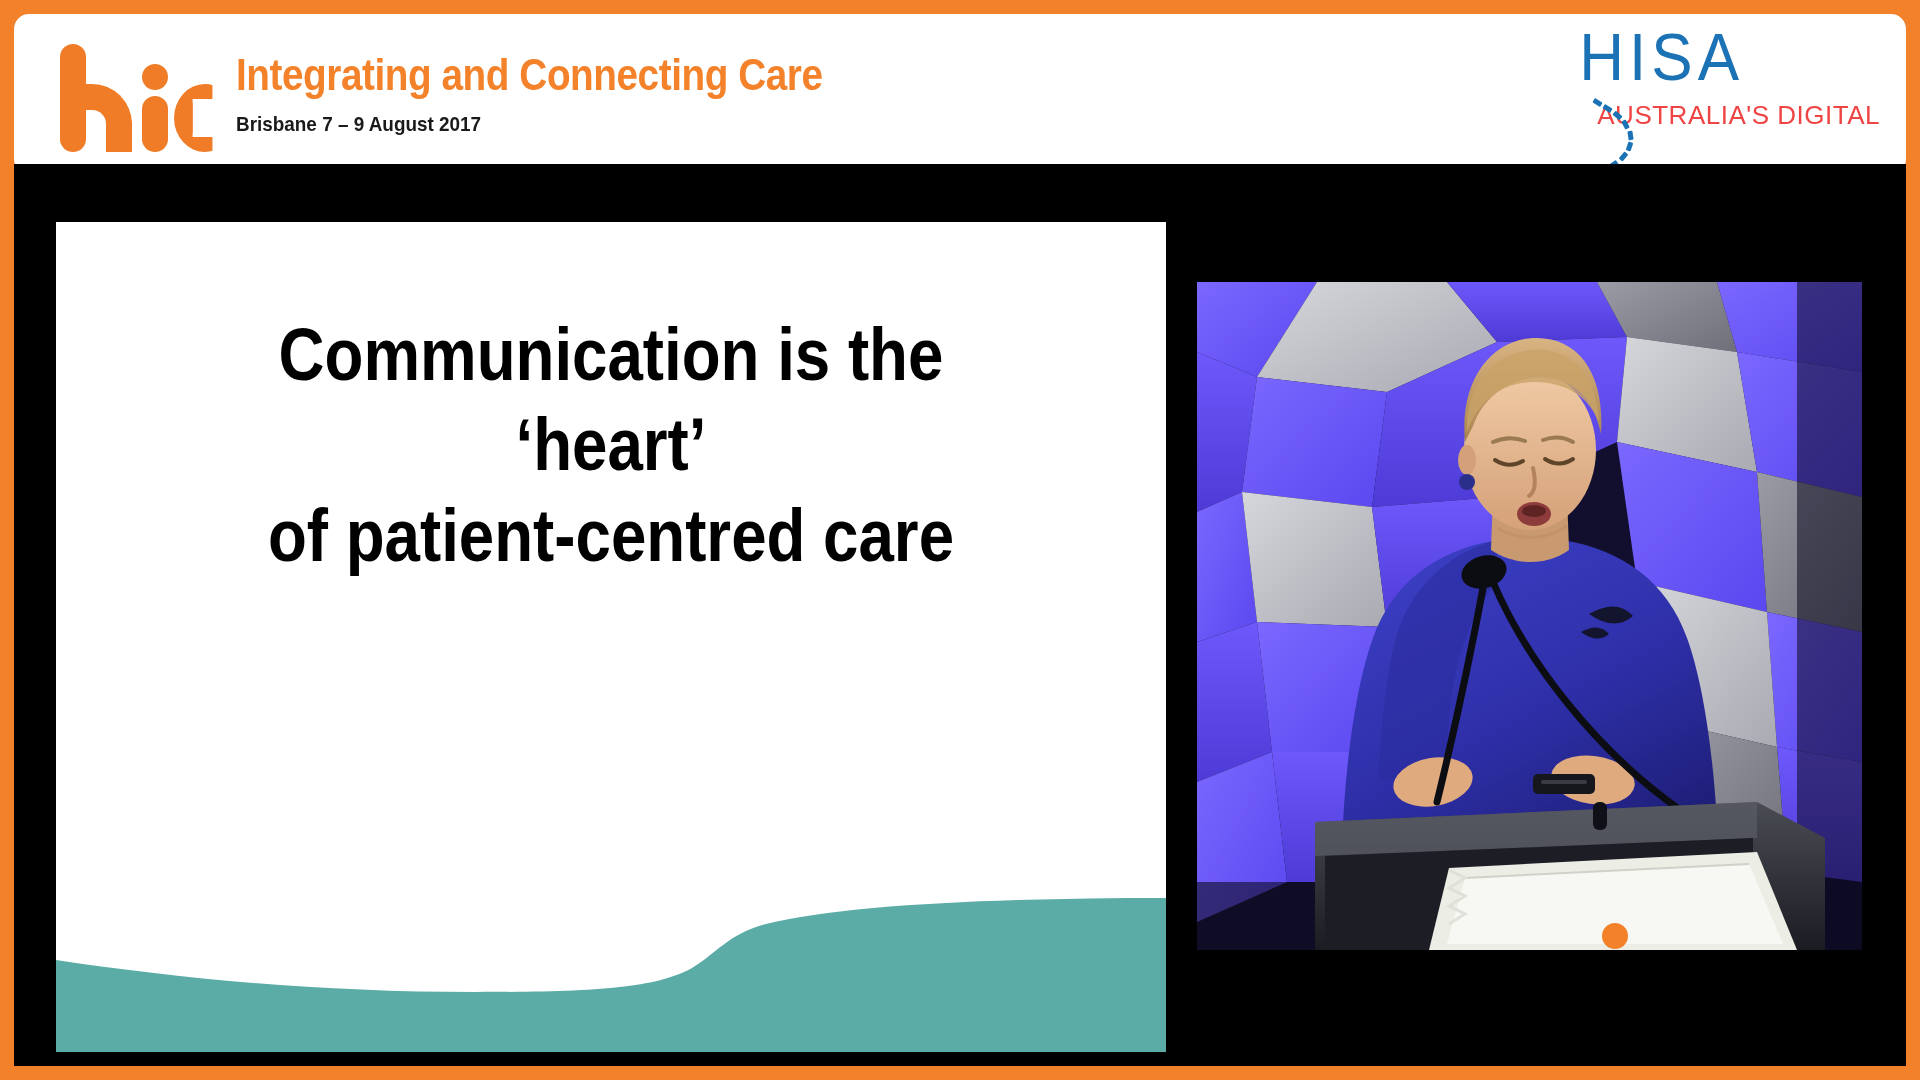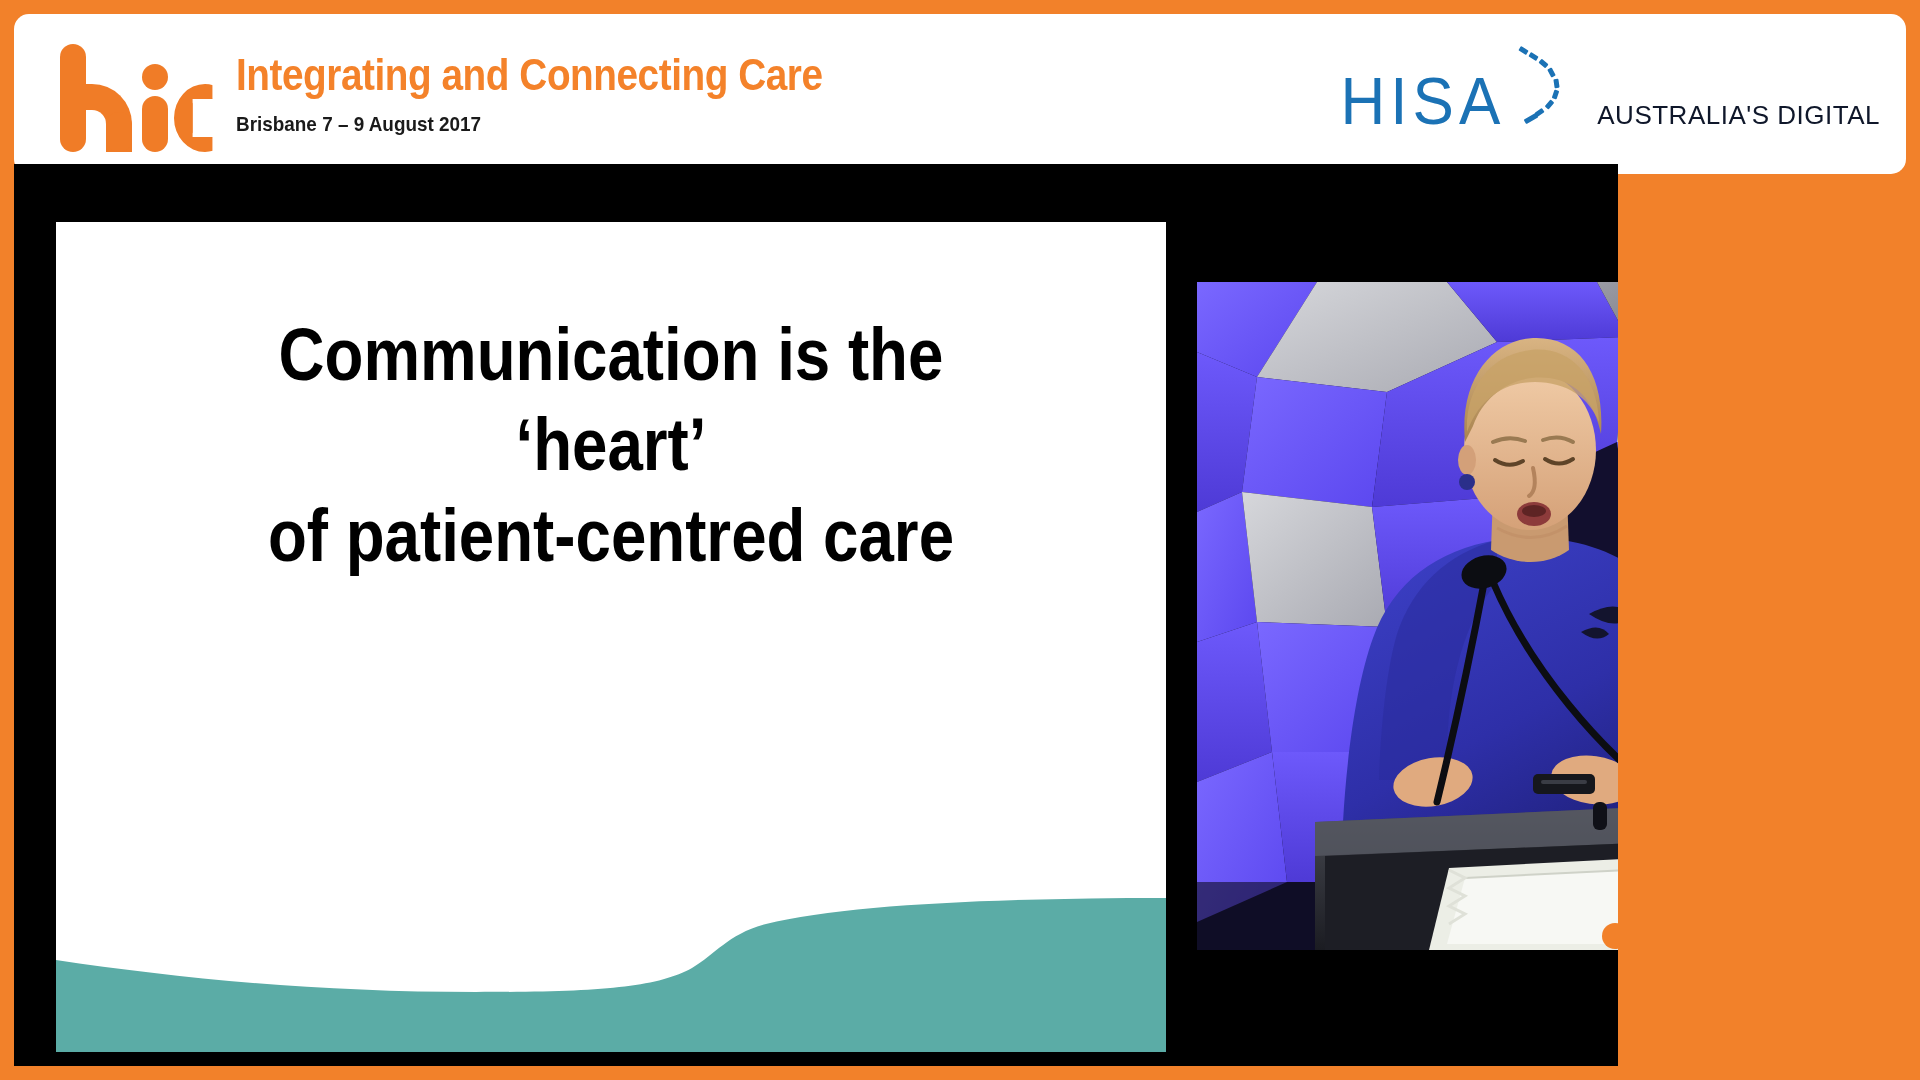--- a/index.html
+++ b/index.html
@@ -71,53 +71,54 @@
     transform-origin:left center;
     white-space:nowrap;
   }
 
   
   #hisa-logo {
     position:absolute;
     right:26px; top:12px;
     height:106px;
     display:flex;
-    align-items:flex-end;
+    align-items:flex-start;
     gap:0px;
+    flex-direction:column;
   }
   #hisa-wordmark {
     font-size:62px;
     font-weight:300;
     color:#1B72B5;
     letter-spacing:5px;
     line-height:1;
     transform:scaleY(1.08);
   }
   #hisa-chevron { position:relative; width:62px; height:96px; margin-left:12px; }
   #hisa-chevron .dash {
     position:absolute;
     width:9px; height:5px;
     background:#1B72B5;
     border-radius:1px;
   }
   #hisa-tagline {
     margin-left:18px;
     font-size:26px;
     font-weight:400;
-    color:#0f172a;
+    color:#ef4444;
     line-height:1.22;
     letter-spacing:0.5px;
     white-space:nowrap;
   }
 
   
   #stage {
     position:absolute;
     left:14px; top:164px;
-    width:1604px; height:902px;
+    width:1892px; height:902px;
     background:#000000;
     overflow:hidden;
   }
 
   
   #slide-panel {
     position:absolute;
     left:42px; top:58px;
     width:1110px; height:830px;
     background:#FFFFFF;

